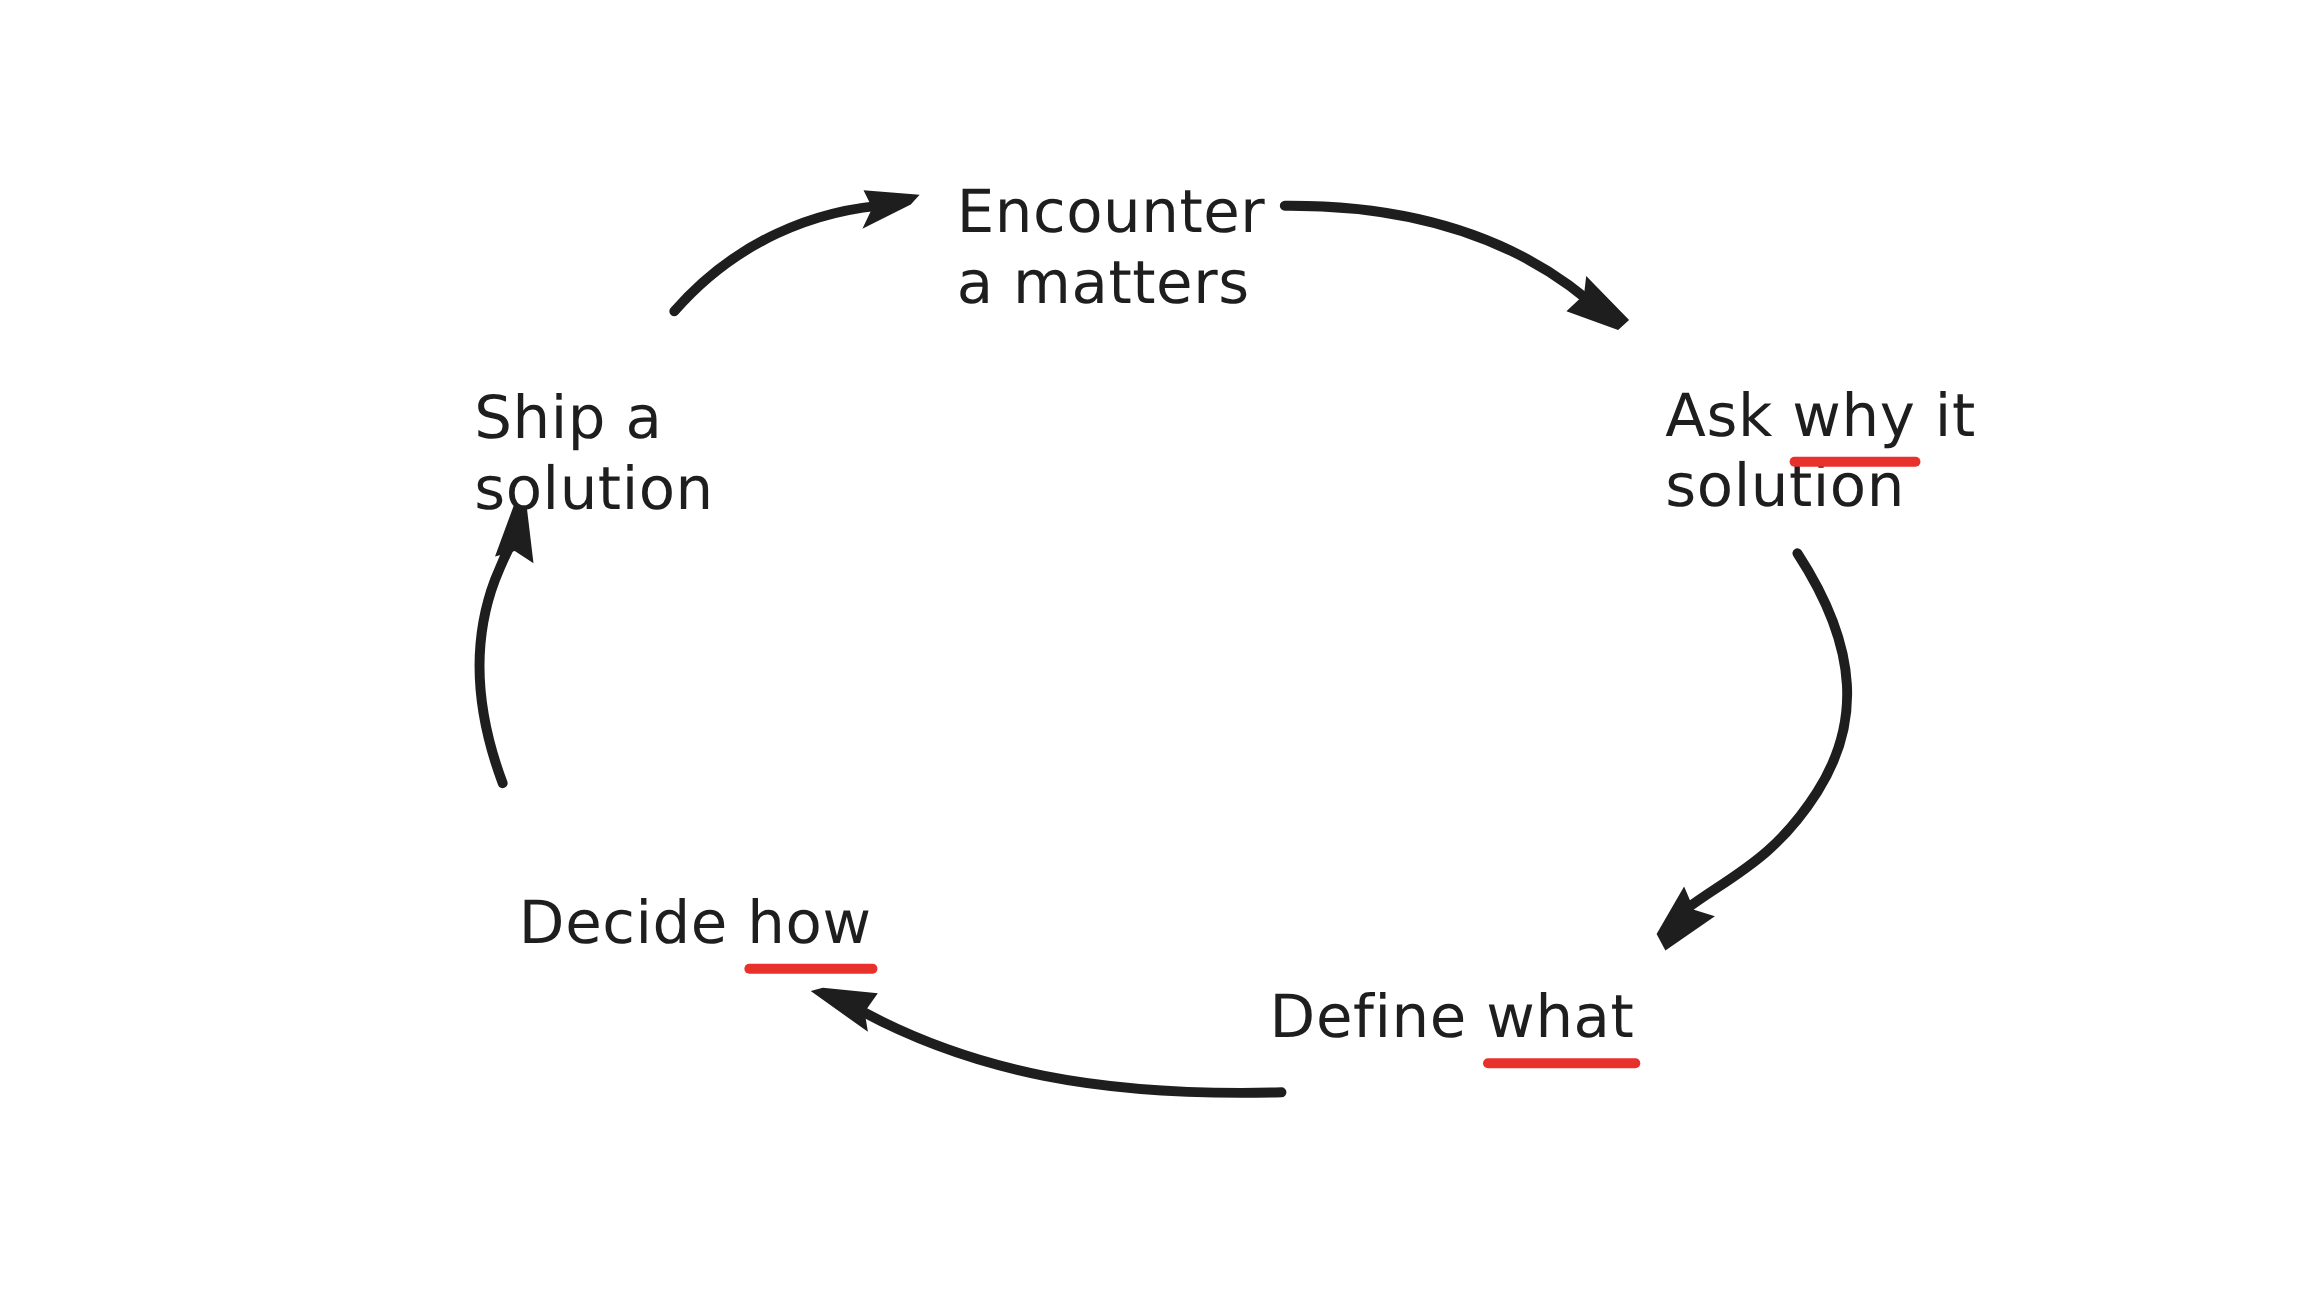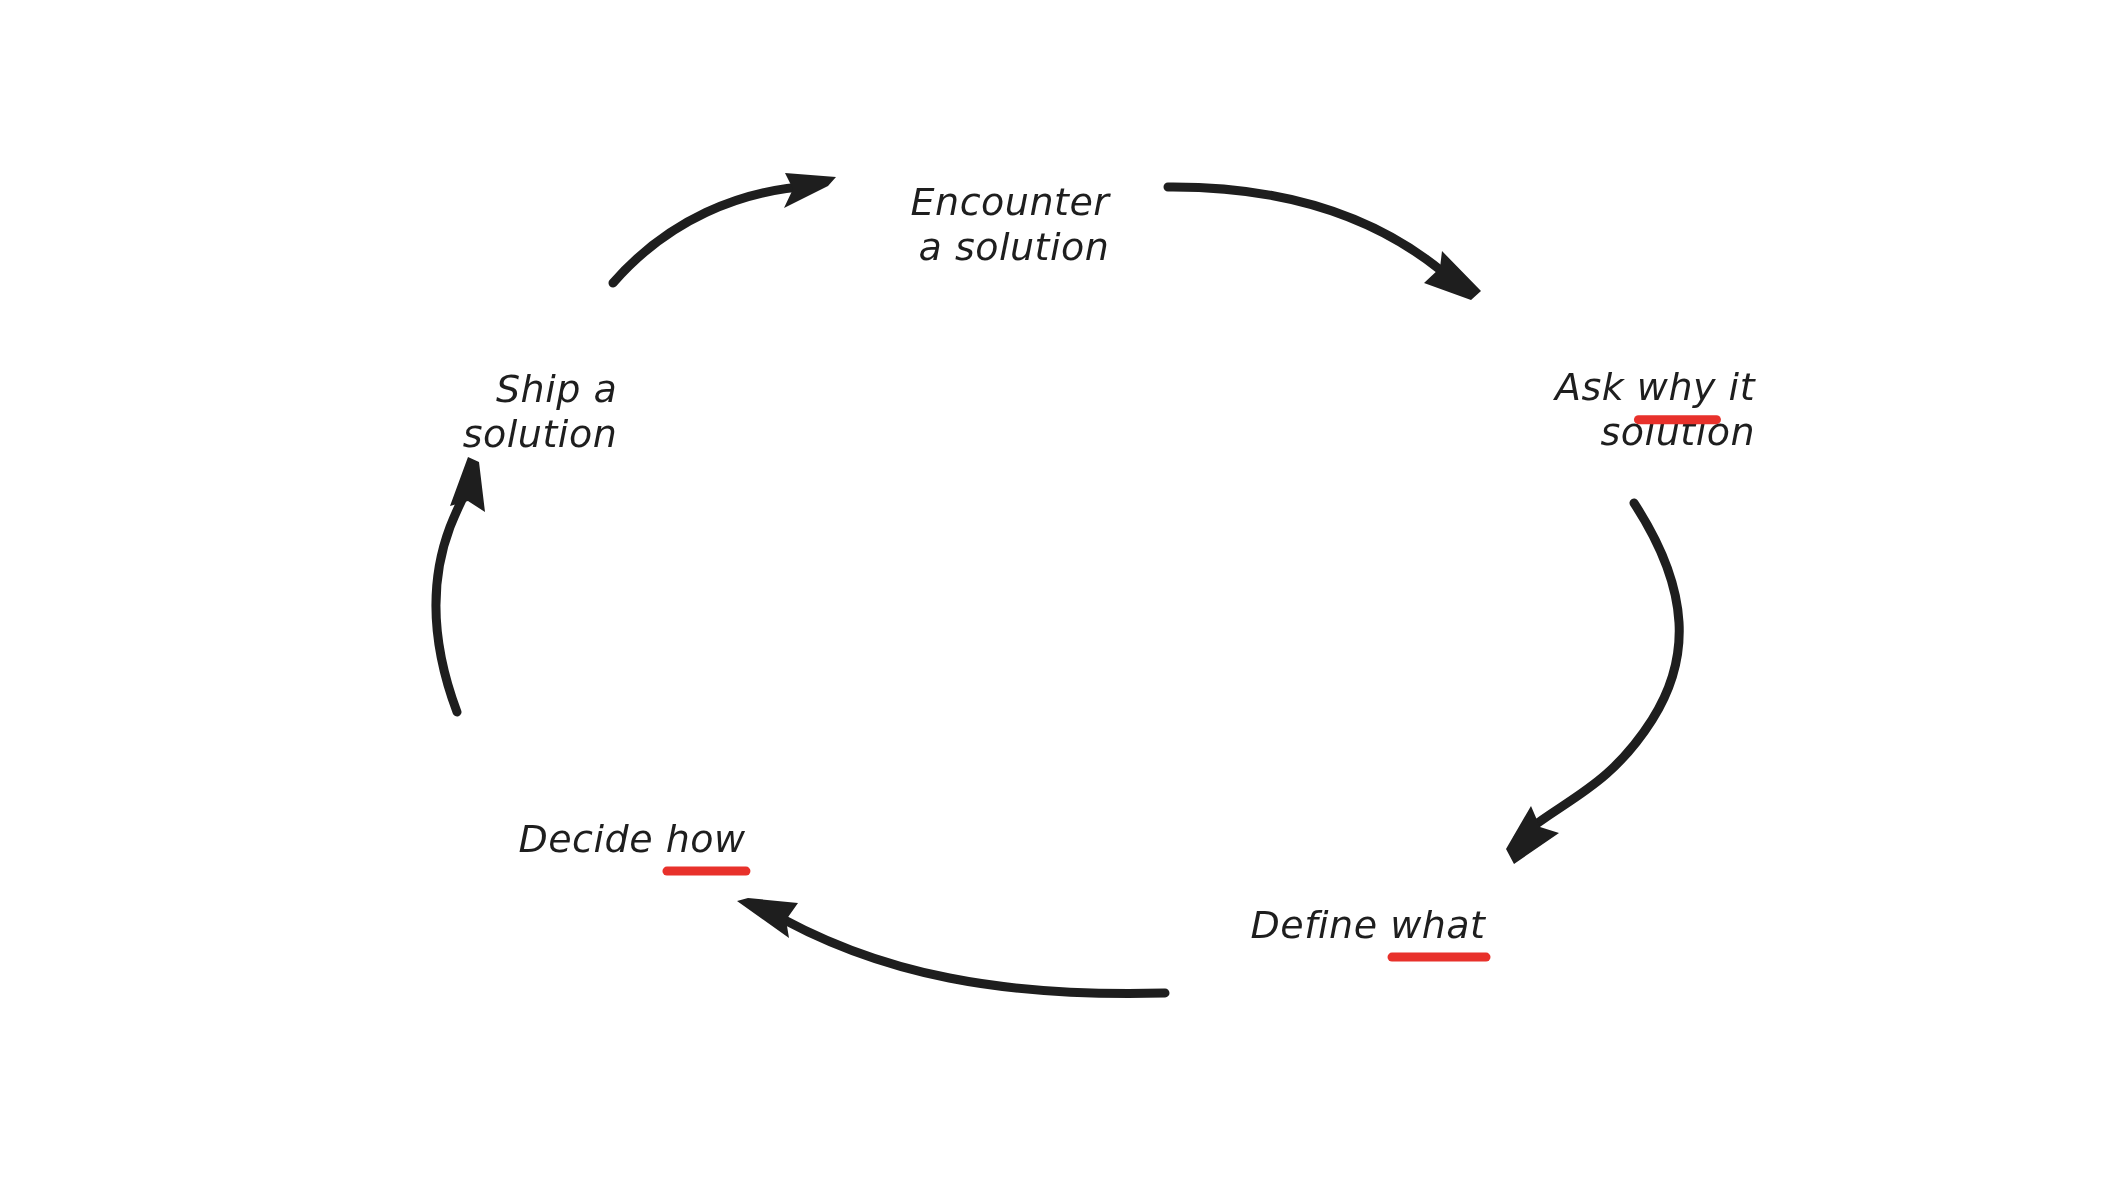--- a/index.html
+++ b/index.html
@@ -22,31 +22,30 @@
   }
   #arrows {
     position: absolute;
     top: 0;
     left: 0;
     width: 2108px;
     height: 1184px;
   }
   .node {
     position: absolute;
-    text-align: right;
+    text-align: left;
     color: #1e1e1e;
     font-family: "DejaVu Sans", sans-serif;
-    font-size: 38px;
+    font-size: 54px;
     line-height: 1.18;
     letter-spacing: 0.5px;
     white-space: nowrap;
     transform: translate(-50%, -50%);
     
     font-weight: 400;
-    font-style: italic;
   }
   .node .line {
     display: block;
   }
   .node .word {
     display: inline-block;
     position: relative;
   }
   .node .word.underlined::after {
     content: "";
@@ -55,21 +54,21 @@
     right: -5px;
     bottom: -14px;
     height: 9px;
     border-radius: 5px;
     background: var(--accent, #e8312b);
   }
 
   
   #node-encounter      { left: 1010px; top: 225px; }
   #node-ask-why        { left: 1655px; top: 410px; }
-  #node-define-what    { left: 1368px; top: 925px; }
+  #node-define-what    { left: 1320px; top: 925px; }
   #node-decide-how     { left: 632px;  top: 795px; }
   #node-ship-solution  { left: 540px;  top: 365px; margin-top: 47px; }
 </style>
 </head>
 <body>
 
 <div id="canvas" style="background: rgb(255, 255, 255);">
 
   <svg id="arrows" viewBox="0 0 2108 1184" xmlns="http://www.w3.org/2000/svg">
     <g fill="none" stroke="#1e1e1e" stroke-width="9" stroke-linecap="round" stroke-linejoin="round">
@@ -86,21 +85,21 @@
       <path d="M 457 712 C 430 640 430 580 450 527 C 460 502 468 487 474 476" stroke="#1e1e1e"></path>
       <polygon fill="#1e1e1e" stroke="none" points="479,462 485,512 468,501 450,506 468,457"></polygon>
 
       <path d="M 613 283 C 668 220 740 190 812 186" stroke="#1e1e1e"></path>
       <polygon fill="#1e1e1e" stroke="none" points="828,186 784,208 793,189 785,173 836,177"></polygon>
     </g>
   </svg>
 
   <div class="node" id="node-encounter" style="color: rgb(30, 30, 30);">
     <span class="line">Encounter</span>
-    <span class="line">a solution</span>
+    <span class="line">a matters</span>
   </div>
 
   <div class="node" id="node-ask-why" style="color: rgb(30, 30, 30);">
     <span class="line"><span>Ask </span><span class="word underlined" style="--accent: #e8312b;">why</span><span> it</span></span>
     <span class="line">solution</span>
   </div>
 
   <div class="node" id="node-define-what" style="color: rgb(30, 30, 30);">
     <span class="line"><span>Define </span><span class="word underlined" style="--accent: #e8312b;">what</span><span></span></span>
   </div>

